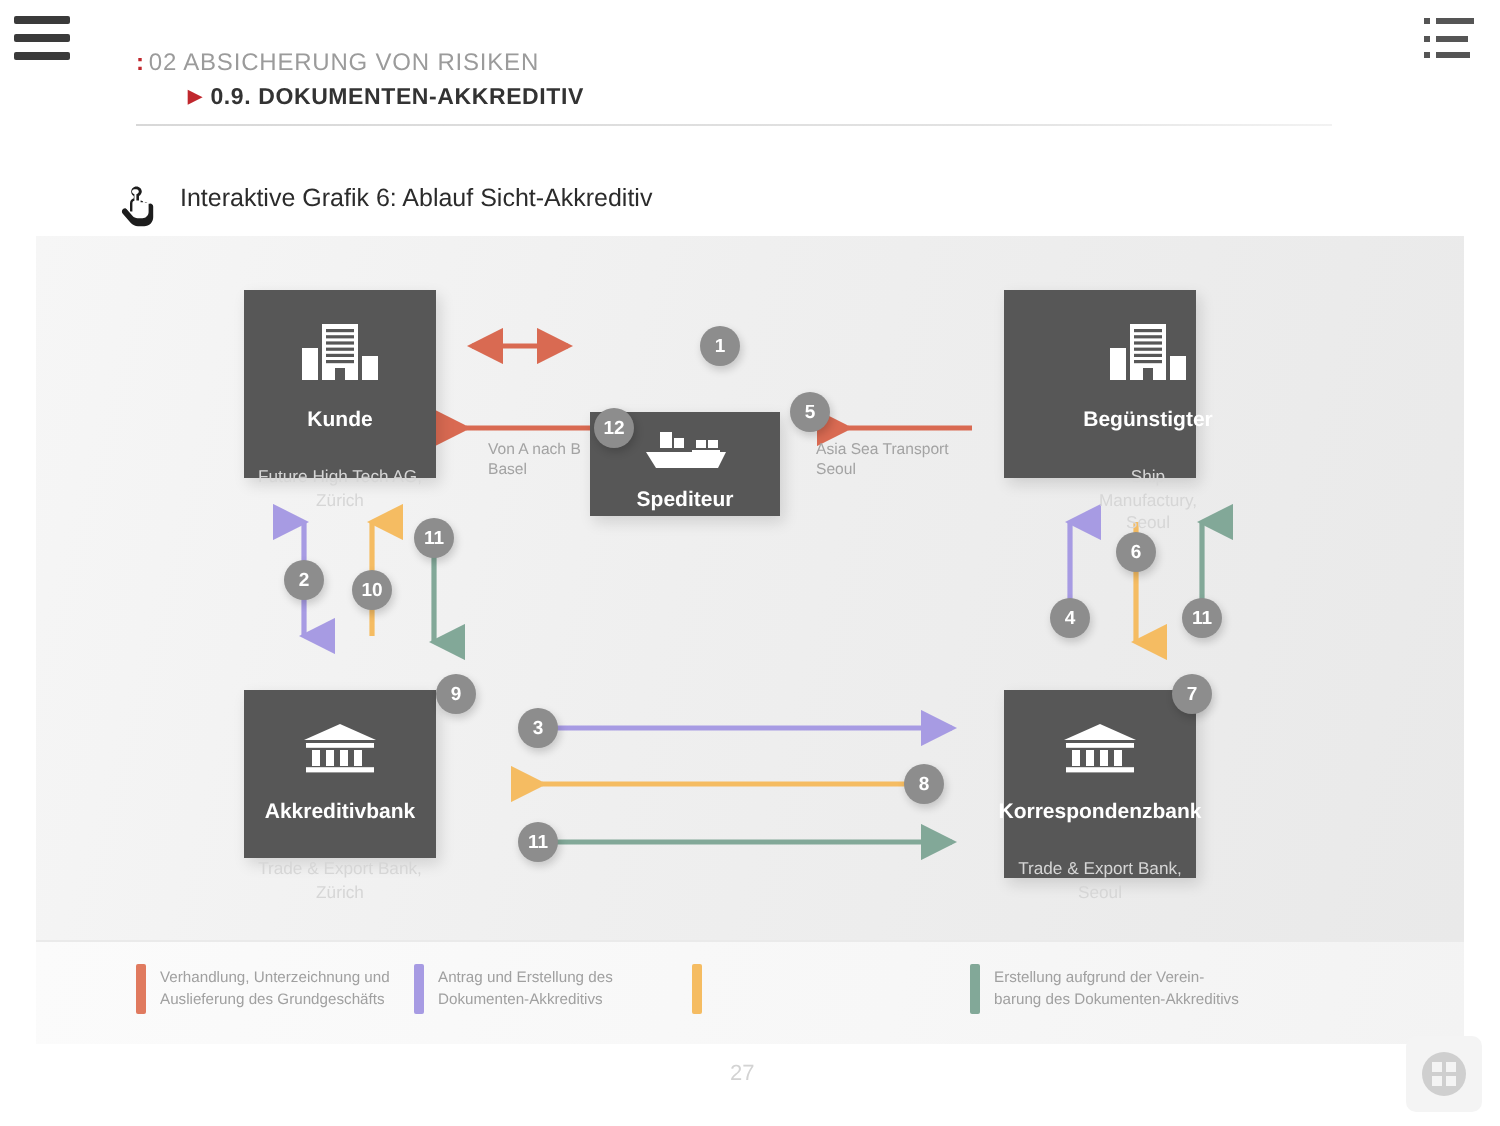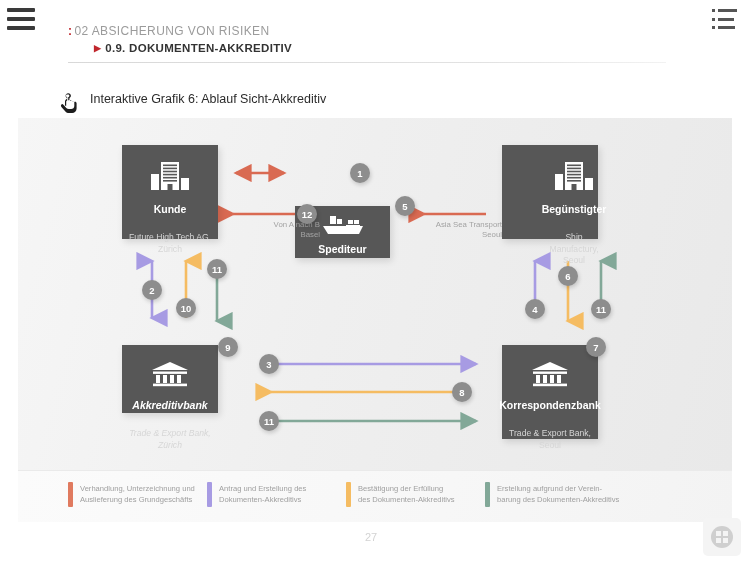--- a/index.html
+++ b/index.html
@@ -75,35 +75,35 @@
     justify-content: flex-start; text-align: center;
     box-shadow: 2px 3px 7px rgba(0,0,0,.13);
   }
   .ent .eicon { margin-top: 16px; margin-bottom: 8px; }
   .ent .ename { font-size: 10.5px; font-weight: 700; line-height: 13px; }
   .ent .esub { font-size: 8.6px; color: #d6d6d6; line-height: 11.5px; margin-top: 16px; padding: 0 6px; }
 
   #ent-kunde    { left: 122px; top: 145px; width: 96px; height: 94px; }
   #ent-beguen   { left: 502px; top: 145px; width: 96px; height: 94px; }
   #ent-sped     { left: 313px; top: 206px; width: 95px; height: 52px; }
-  #ent-akkbank  { left: 122px; top: 345px; width: 96px; height: 68px; font-style: italic; }
+  #ent-akkbank  { left: 122px; top: 345px; width: 96px; height: 84px; }
   #ent-korrbank { left: 502px; top: 345px; width: 96px; height: 94px; }
   #ent-sped .eicon { margin-top: 9px; margin-bottom: 4px; }
 
   
   .badge {
     position: absolute; width: 20px; height: 20px; border-radius: 50%;
     background: #8d8d8d; color: #fff; font-size: 9.5px; font-weight: 700;
     display: flex; align-items: center; justify-content: center;
     box-shadow: 1px 2px 4px rgba(0,0,0,.18); z-index: 6; cursor: pointer;
   }
 
   
   .slabel {
-    position: absolute; font-size: 7.8px; color: #a3a3a3; text-align: right;
+    position: absolute; font-size: 7.8px; color: #a3a3a3; text-align: left;
     line-height: 10px; z-index: 4;
   }
 
   
   .legend { position: absolute; left: 68px; top: 482px; display: flex; gap: 0; }
   .lg-item { display: flex; gap: 7px; width: 139px; }
   .lg-bar { width: 5px; height: 25px; flex: 0 0 5px; border-radius: 1px; }
   .lg-txt { font-size: 7.6px; color: #a0a0a0; line-height: 10.5px; padding-top: 2px; }
 
   
@@ -332,43 +332,41 @@
 
     <div class="badge" style="left:332px; top:45px;">1</div>
     <div class="badge" style="left:124px; top:162px;">2</div>
     <div class="badge" style="left:241px; top:236px;">3</div>
     <div class="badge" style="left:507px; top:181px;">4</div>
     <div class="badge" style="left:377px; top:78px;">5</div>
     <div class="badge" style="left:540px; top:148px;">6</div>
     <div class="badge" style="left:568px; top:219px;">7</div>
     <div class="badge" style="left:434px; top:264px;">8</div>
     <div class="badge" style="left:200px; top:219px;">9</div>
-    <div class="badge" style="left:158px; top:180px;">10</div>
+    <div class="badge" style="left:158px; top:167px;">10</div>
     <div class="badge" style="left:189px; top:141px;">11</div>
     <div class="badge" style="left:241px; top:293px;">11</div>
     <div class="badge" style="left:573px; top:181px;">11</div>
     <div class="badge" style="left:279px; top:86px;">12</div>
   </div>
 
   <div class="panel-legend"></div>
   <div class="legend">
     <div class="lg-item">
       <i class="lg-bar" style="background:#e07a5f;"></i>
       <span class="lg-txt" style="white-space:pre-line;">Verhandlung, Unterzeichnung und
 Auslieferung des Grundgeschäfts</span>
     </div>
     <div class="lg-item">
       <i class="lg-bar" style="background:#a79be3;"></i>
       <span class="lg-txt" style="white-space:pre-line;">Antrag und Erstellung des
 Dokumenten-Akkreditivs</span>
     </div>
     <div class="lg-item">
       <i class="lg-bar" style="background:#f5bc62;"></i>
-      <span class="lg-txt" style="white-space:pre-line;">Bestätigung der Erfüllung
-des Dokumenten-Akkreditivs</span>
     </div>
     <div class="lg-item">
       <i class="lg-bar" style="background:#82a898;"></i>
       <span class="lg-txt" style="white-space:pre-line;">Erstellung aufgrund der Verein-
 barung des Dokumenten-Akkreditivs</span>
     </div>
   </div>
 
   <div class="pagenum">27</div>
   <div class="grid-btn">

